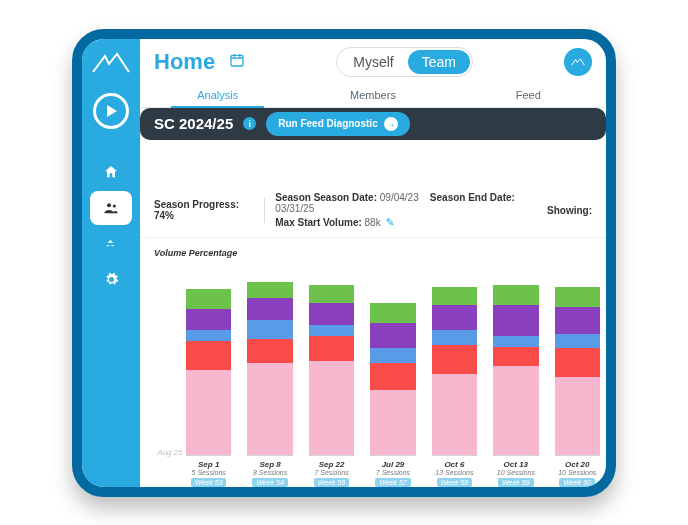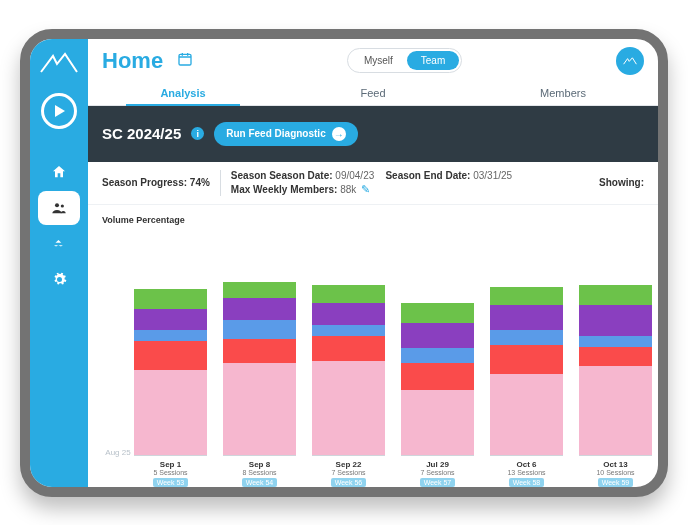--- a/index.html
+++ b/index.html
@@ -1,19 +1,19 @@
 <!DOCTYPE html>
 <html><head>
 <meta charset="utf-8">
 <style>
   * { box-sizing: border-box; margin: 0; padding: 0; font-family: "Segoe UI", Arial, sans-serif; }
   body { background: #fff; width: 688px; height: 525px; overflow: hidden; display:flex; align-items:center; justify-content:center;}
   .device {
-    width: 648px; height: 468px;
-    border: 10px solid #737373;
+    width: 544px; height: 468px;
+    border: 10px solid #0369a1;
     border-radius: 32px;
     background: #fff;
     position: relative;
     overflow: hidden;
     box-shadow: 0 12px 20px rgba(0,0,0,0.25);
   }
   .screen { display:flex; width:100%; height:100%; }
   
   .sidebar {
     width: 58px;
@@ -47,82 +47,82 @@
   .main { flex:1; display:flex; flex-direction:column; min-width:0;}
   .topbar {
     display:flex; align-items:center; padding:8px 14px 4px 14px; gap:14px;
   }
   .home-title { color:#29abe2; font-size:22px; font-weight:700; }
   .cal-icon { color:#29abe2; font-size:16px; }
   .toggle-group {
     margin-left:auto; margin-right:auto;
     display:flex; align-items:center;
     border:1px solid #d8dde2; border-radius:16px; padding:2px;
-    font-size:10px;
+    font-size:14px;
   }
   .toggle-item { padding:4px 14px; border-radius:14px; color:#555; cursor:pointer;}
   .toggle-item.active { background:#29abe2; color:#fff; }
   .avatar-circle {
     width:28px; height:28px; border-radius:50%; background:#29abe2;
     display:flex; align-items:center; justify-content:center;
   }
   .avatar-circle svg { width:16px; height:16px; }
   .tabs {
     display:flex; border-bottom:1px solid #e3e6ea; font-size:11px;
   }
   .tab {
     flex:1; text-align:center; padding:8px 0 6px; color:#5b6a77; cursor:pointer;
     position:relative;
   }
-  .tab.active { color:#29abe2; font-weight:700;}
+  .tab.active { color:#29abe2; font-weight:400;}
   .tab.active::after {
     content:""; position:absolute; left:20%; right:20%; bottom:-1px;
     height:2px; background:#29abe2;
   }
   
   .season-bar {
     background:#2f3b44; color:#fff; display:flex; align-items:center;
-    padding:16px 14px; gap:10px; font-size:15px; font-weight:700;
+    padding:4px 14px; gap:10px; font-size:15px; font-weight:700;border-radius:10px;
   }
   .info-dot {
     width:13px; height:13px; border-radius:50%; background:#29abe2;
     color:#fff; display:inline-flex; align-items:center; justify-content:center;
     font-size:9px; font-weight:700;
   }
   .diag-btn {
     background:#29abe2; color:#fff; border:none;
     border-radius:16px; padding:5px 12px; font-size:10px; font-weight:700;
     display:inline-flex; align-items:center; gap:6px; cursor:pointer;
   }
   .diag-arrow {
     width:14px; height:14px; border-radius:50%; background:#fff;
     display:inline-flex; align-items:center; justify-content:center;
     color:#29abe2; font-size:10px;
   }
   
   .meta-row {
     display:flex; align-items:center; padding:8px 14px; font-size:10px;
-    color:#333; gap:10px; border-bottom:1px solid #eef1f4;
+    color:#333; gap:10px; border-bottom:1px solid #eef1f4;margin-top:44px;
   }
   .meta-col { display:flex; flex-direction:column; gap:2px; }
   .meta-divider { width:1px; height:26px; background:#d8dde2; }
   .meta-label { font-weight:700; }
   .meta-value { font-weight:400; color:#666; }
   .pencil { color:#29abe2; font-size:11px; margin-left:2px; }
   .showing-wrap { margin-left:auto; display:flex; align-items:center; gap:6px; }
   .select-box {
     border:1px solid #29abe2; color:#29abe2; border-radius:4px;
     padding:3px 24px 3px 8px; font-size:10px; position:relative; min-width:100px;
     cursor:pointer;
   }
   .select-box::after {
     content:"▾"; position:absolute; right:6px; top:2px; color:#29abe2;
   }
   
-  .chart-section { padding:6px 6px 0 14px; flex:1; display:flex; flex-direction:column; min-height:0;}
+  .chart-section { padding:6px 6px 0 14px; flex:1; display:flex; flex-direction:column; min-height:0;font-style:italic;}
   .chart-title { font-size:9px; font-weight:700; color:#333; margin:4px 0 4px 0;}
   .chart-wrap { flex:1; display:flex; min-height:0;}
   .bars-row { flex:1; display:flex; align-items:flex-end; gap:16px; min-height:0;}
   .bar-group { flex:1; display:flex; flex-direction:column; align-items:center; min-width:0;}
   .stack {
     width:100%; display:flex; flex-direction:column-reverse;
     border-bottom:1px solid #cfd5db; height:180px;
   }
   .seg { width:100%; }
   .seg.pink   { background:#f6b7cf; }
@@ -200,22 +200,22 @@
       </div>
       <div class="avatar-circle">
         <svg viewBox="0 0 40 24">
               <path d="M4 20 L14 6 L18 13 L26 4 L36 20" stroke="#fff" stroke-width="2.5" fill="none"></path>
             </svg>
       </div>
     </div>
 
     <div class="tabs">
       <div class="tab active">Analysis</div>
+      <div class="tab">Members</div>
       <div class="tab">Feed</div>
-      <div class="tab">Members</div>
     </div>
 
     <div class="season-bar">
       <span>SC 2024/25</span>
       <span class="info-dot">i</span>
       <button class="diag-btn">
         <span>Run Feed Diagnostic</span>
         <span class="diag-arrow">→</span>
       </button>
     </div>
@@ -230,21 +230,21 @@
       <div class="meta-divider"></div>
       <div class="meta-col">
         <div>
           <span class="meta-label">Season Season Date:</span>
           <span class="meta-value">09/04/23</span>
           &nbsp;&nbsp;
           <span class="meta-label">Season End Date:</span>
           <span class="meta-value">03/31/25</span>
         </div>
         <div>
-          <span class="meta-label">Max Weekly Members:</span>
+          <span class="meta-label">Max Start Volume:</span>
           <span class="meta-value">88k</span>
           <span class="pencil">✎</span>
         </div>
       </div>
       <div class="showing-wrap">
         <span class="meta-label">Showing:</span>
       </div>
     </div>
 
     <div class="chart-section">
@@ -317,19 +317,31 @@
                   <div class="seg pink" style="height: 88.2px;"></div>
                   <div class="seg red" style="height: 19.8px;"></div>
                   <div class="seg blue" style="height: 10.8px;"></div>
                   <div class="seg purple" style="height: 30.6px;"></div>
                   <div class="seg green" style="height: 19.8px;"></div>
                 </div>
                 <div class="x-date">Oct 13</div>
                 <div class="x-sess">10 Sessions</div>
                 <div class="week-badge">Week 59</div>
               </div>
+              <div class="bar-group">
+                <div class="stack">
+                  <div class="seg pink" style="height: 77.4px;"></div>
+                  <div class="seg red" style="height: 28.8px;"></div>
+                  <div class="seg blue" style="height: 14.4px;"></div>
+                  <div class="seg purple" style="height: 27px;"></div>
+                  <div class="seg green" style="height: 19.8px;"></div>
+                </div>
+                <div class="x-date">Oct 20</div>
+                <div class="x-sess">10 Sessions</div>
+                <div class="week-badge">Week 60</div>
+              </div>
             </div>
       </div>
     </div>
 
   </div>
  </div>
 </div>
 
 </body></html>

